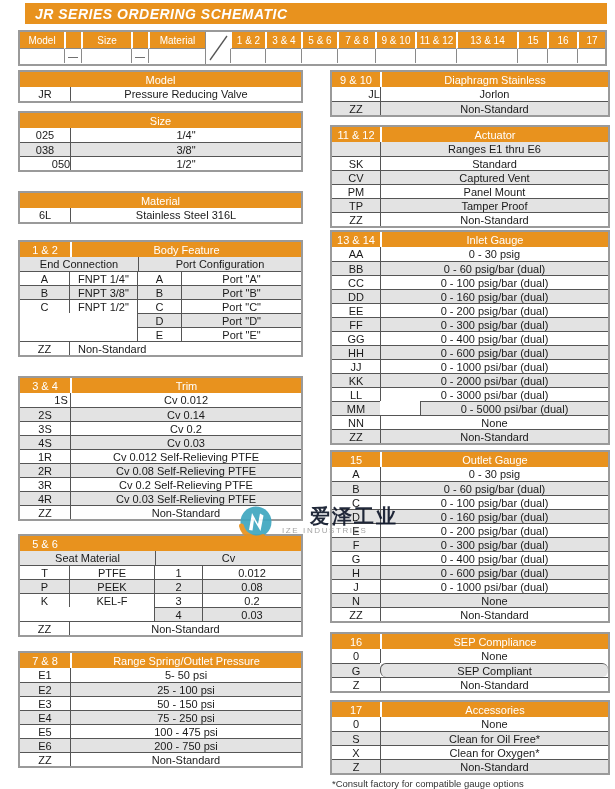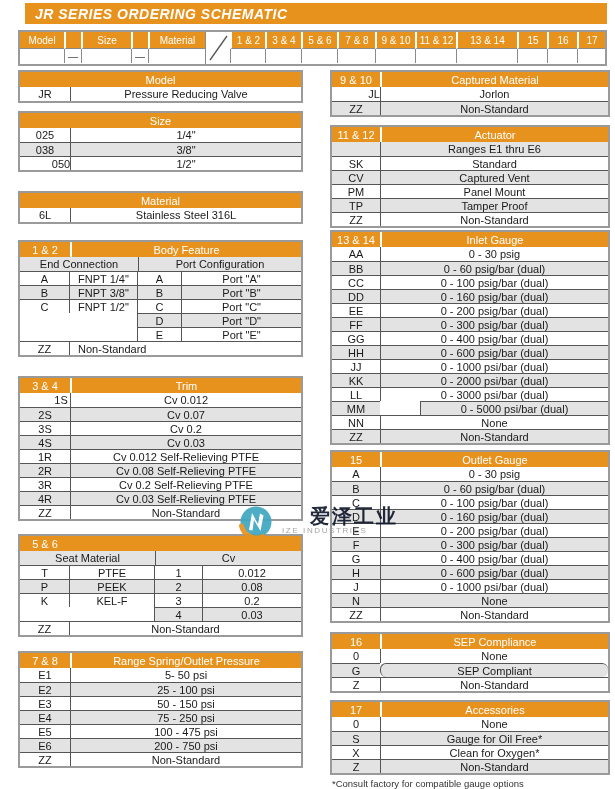--- a/index.html
+++ b/index.html
@@ -242,21 +242,21 @@
     <div class="code">3 &amp; 4</div>
     <div class="ttl divided">Trim</div>
   </div>
   <div class="rows">
       <div class="trow">
         <div class="tcell" style="width: 50px; flex-shrink: 0; padding-left: 32px;">1S</div>
         <div class="tcell bl" style="flex: 1 1 0%;">Cv 0.012</div>
       </div>
       <div class="trow">
         <div class="tcell shade" style="width: 50px; flex-shrink: 0;">2S</div>
-        <div class="tcell shade bl" style="flex: 1 1 0%;">Cv 0.07</div>
+        <div class="tcell shade bl" style="flex: 1 1 0%;">Cv 0.14</div>
       </div>
       <div class="trow">
         <div class="tcell" style="width: 50px; flex-shrink: 0;">3S</div>
         <div class="tcell bl" style="flex: 1 1 0%;">Cv 0.2</div>
       </div>
       <div class="trow">
         <div class="tcell shade" style="width: 50px; flex-shrink: 0;">4S</div>
         <div class="tcell shade bl" style="flex: 1 1 0%;">Cv 0.03</div>
       </div>
       <div class="trow">
@@ -355,21 +355,21 @@
       <div class="trow">
         <div class="tcell" style="width: 50px; flex-shrink: 0;">ZZ</div>
         <div class="tcell bl" style="flex: 1 1 0%;">Non-Standard</div>
       </div>
     </div>
 </div>
 
 <div class="sec rightcol" style="top:70px">
   <div class="sec-h">
     <div class="code">9 &amp; 10</div>
-    <div class="ttl divided">Captured Material</div>
+    <div class="ttl divided">Diaphragm Stainless</div>
   </div>
   <div class="rows">
       <div class="trow">
         <div class="tcell" style="width: 48px; flex-shrink: 0; padding-left: 36px;">JL</div>
         <div class="tcell bl" style="flex: 1 1 0%;">Jorlon</div>
       </div>
       <div class="trow">
         <div class="tcell shade" style="width: 48px; flex-shrink: 0;">ZZ</div>
         <div class="tcell shade bl" style="flex: 1 1 0%;">Non-Standard</div>
       </div>
@@ -553,21 +553,21 @@
     <div class="code">17</div>
     <div class="ttl divided">Accessories</div>
   </div>
   <div class="rows">
       <div class="trow">
         <div class="tcell" style="width: 48px; flex-shrink: 0;">0</div>
         <div class="tcell bl" style="flex: 1 1 0%;">None</div>
       </div>
       <div class="trow">
         <div class="tcell shade" style="width: 48px; flex-shrink: 0;">S</div>
-        <div class="tcell shade bl" style="flex: 1 1 0%;">Gauge for Oil Free*</div>
+        <div class="tcell shade bl" style="flex: 1 1 0%;">Clean for Oil Free*</div>
       </div>
       <div class="trow">
         <div class="tcell" style="width: 48px; flex-shrink: 0;">X</div>
         <div class="tcell bl" style="flex: 1 1 0%;">Clean for Oxygen*</div>
       </div>
       <div class="trow">
         <div class="tcell shade" style="width: 48px; flex-shrink: 0;">Z</div>
         <div class="tcell shade bl" style="flex: 1 1 0%;">Non-Standard</div>
       </div>
     </div>

